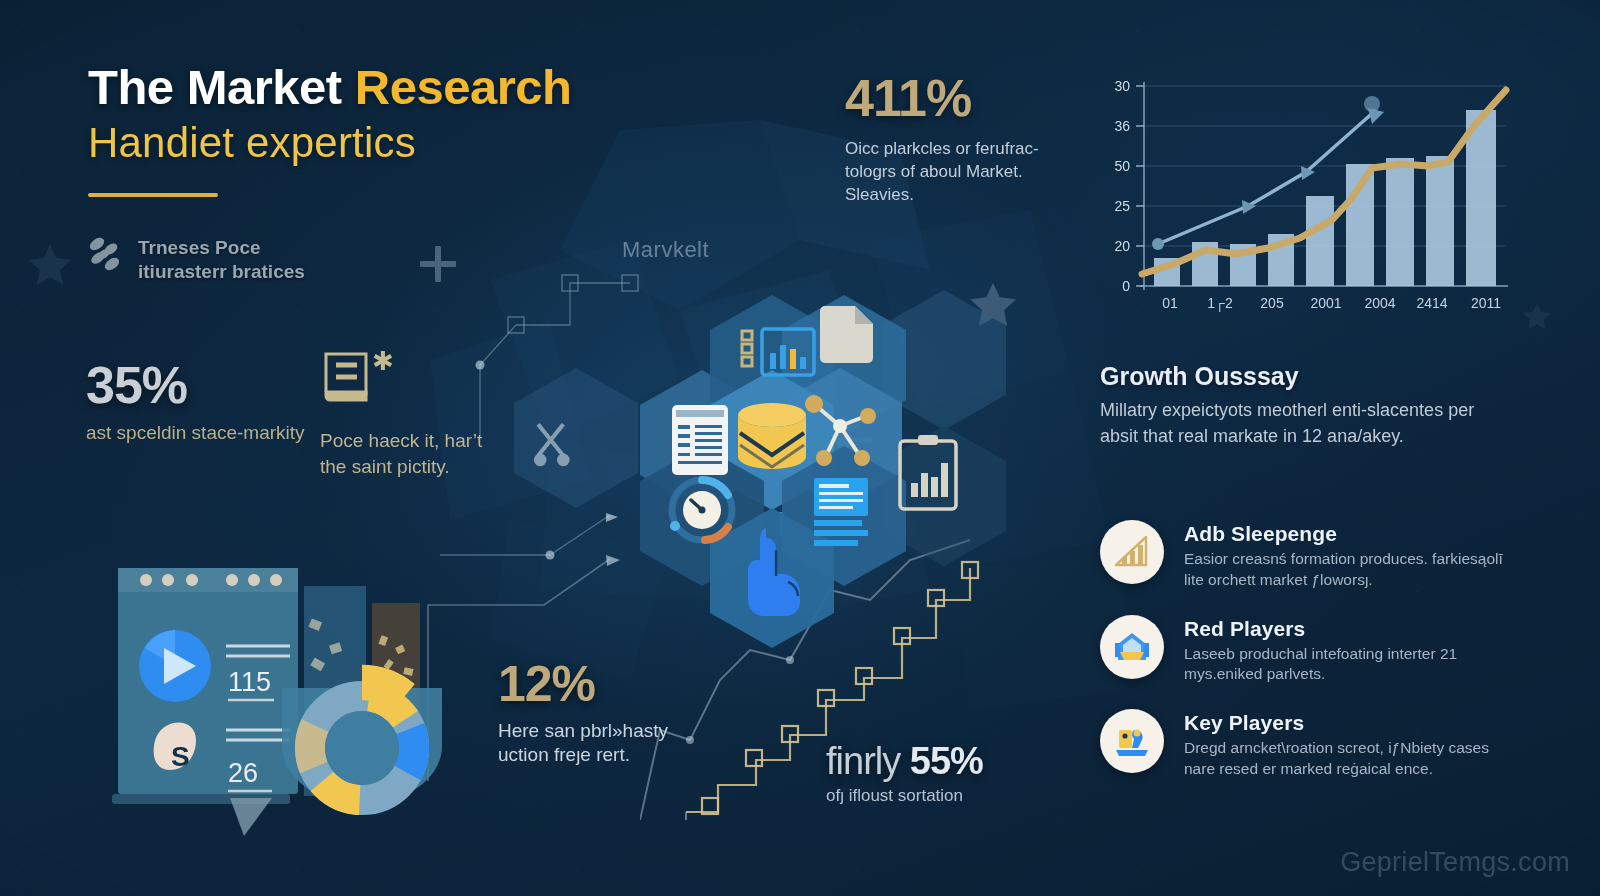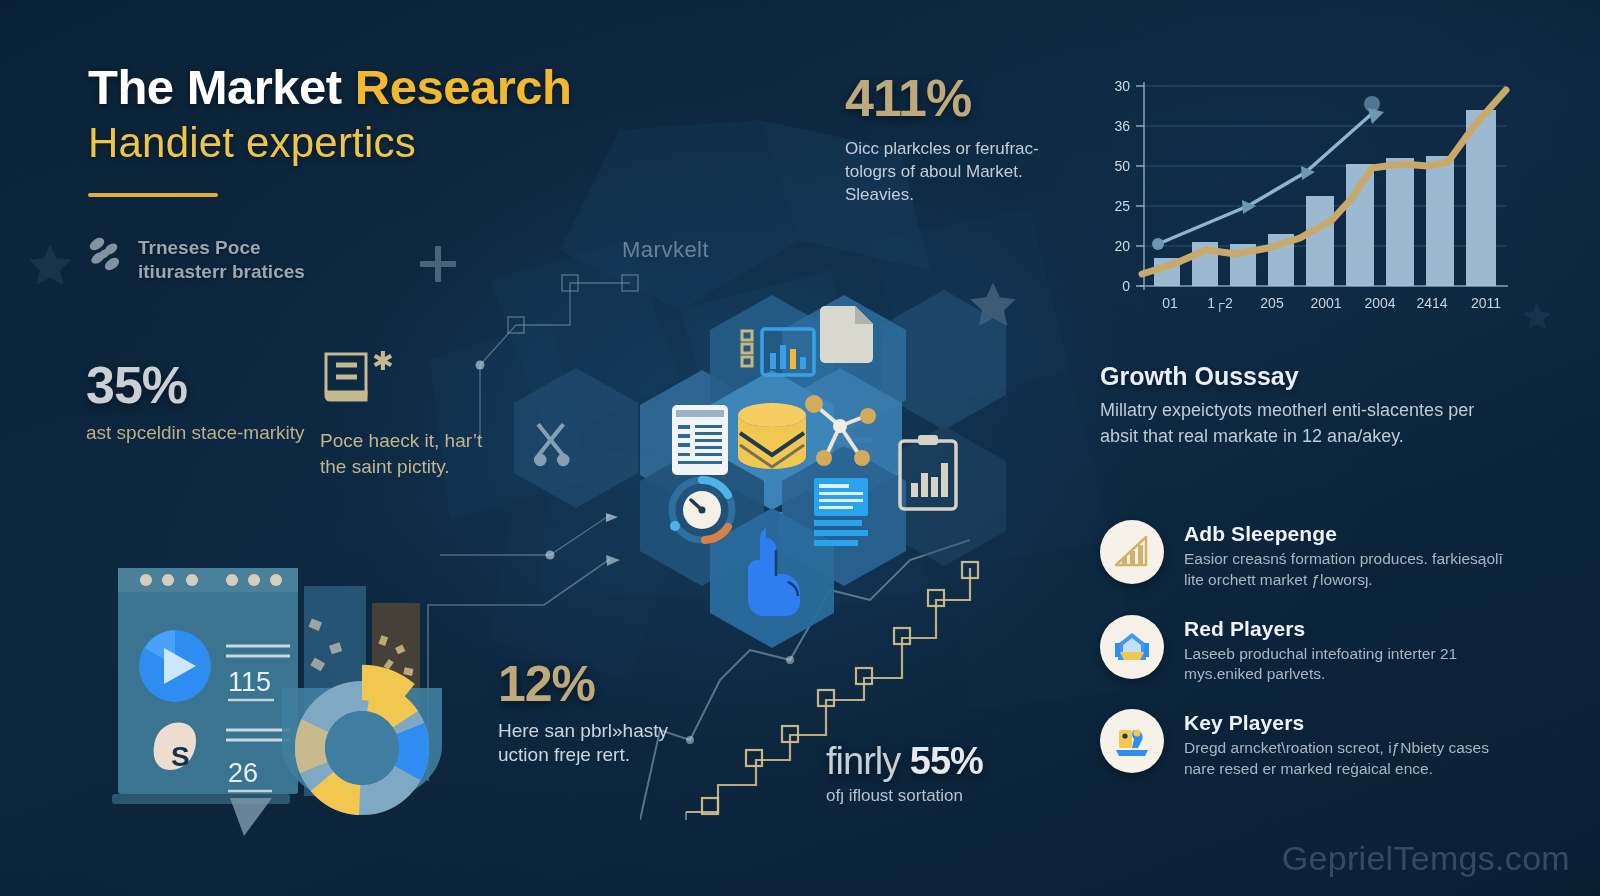--- a/index.html
+++ b/index.html
@@ -122,21 +122,21 @@
     position:absolute; left:622px; top:237px; font-size:22px; color:#7e95ab; letter-spacing:.5px;
     opacity:.8;
   }
 
   
   .dash{ position:absolute; left:104px; top:548px; width:340px; height:290px; }
 
   
   .wm{
     position:absolute; right:30px; bottom:18px;
-    font-size:34px; color:rgba(143,174,200,.30); letter-spacing:.3px;
+    font-size:27px; color:rgba(143,174,200,.30); letter-spacing:.3px;
   }
 </style>
 </head>
 <body>
 
 <div class="bg-base"></div>
 <div class="bg-noise"></div>
 
 <svg class="poly" style="left:430px;top:120px;" width="700" height="620" viewBox="0 0 700 620">
   <polygon points="190,10 330,0 370,120 250,190 130,130" fill="#1d4d77" opacity=".32"></polygon>

